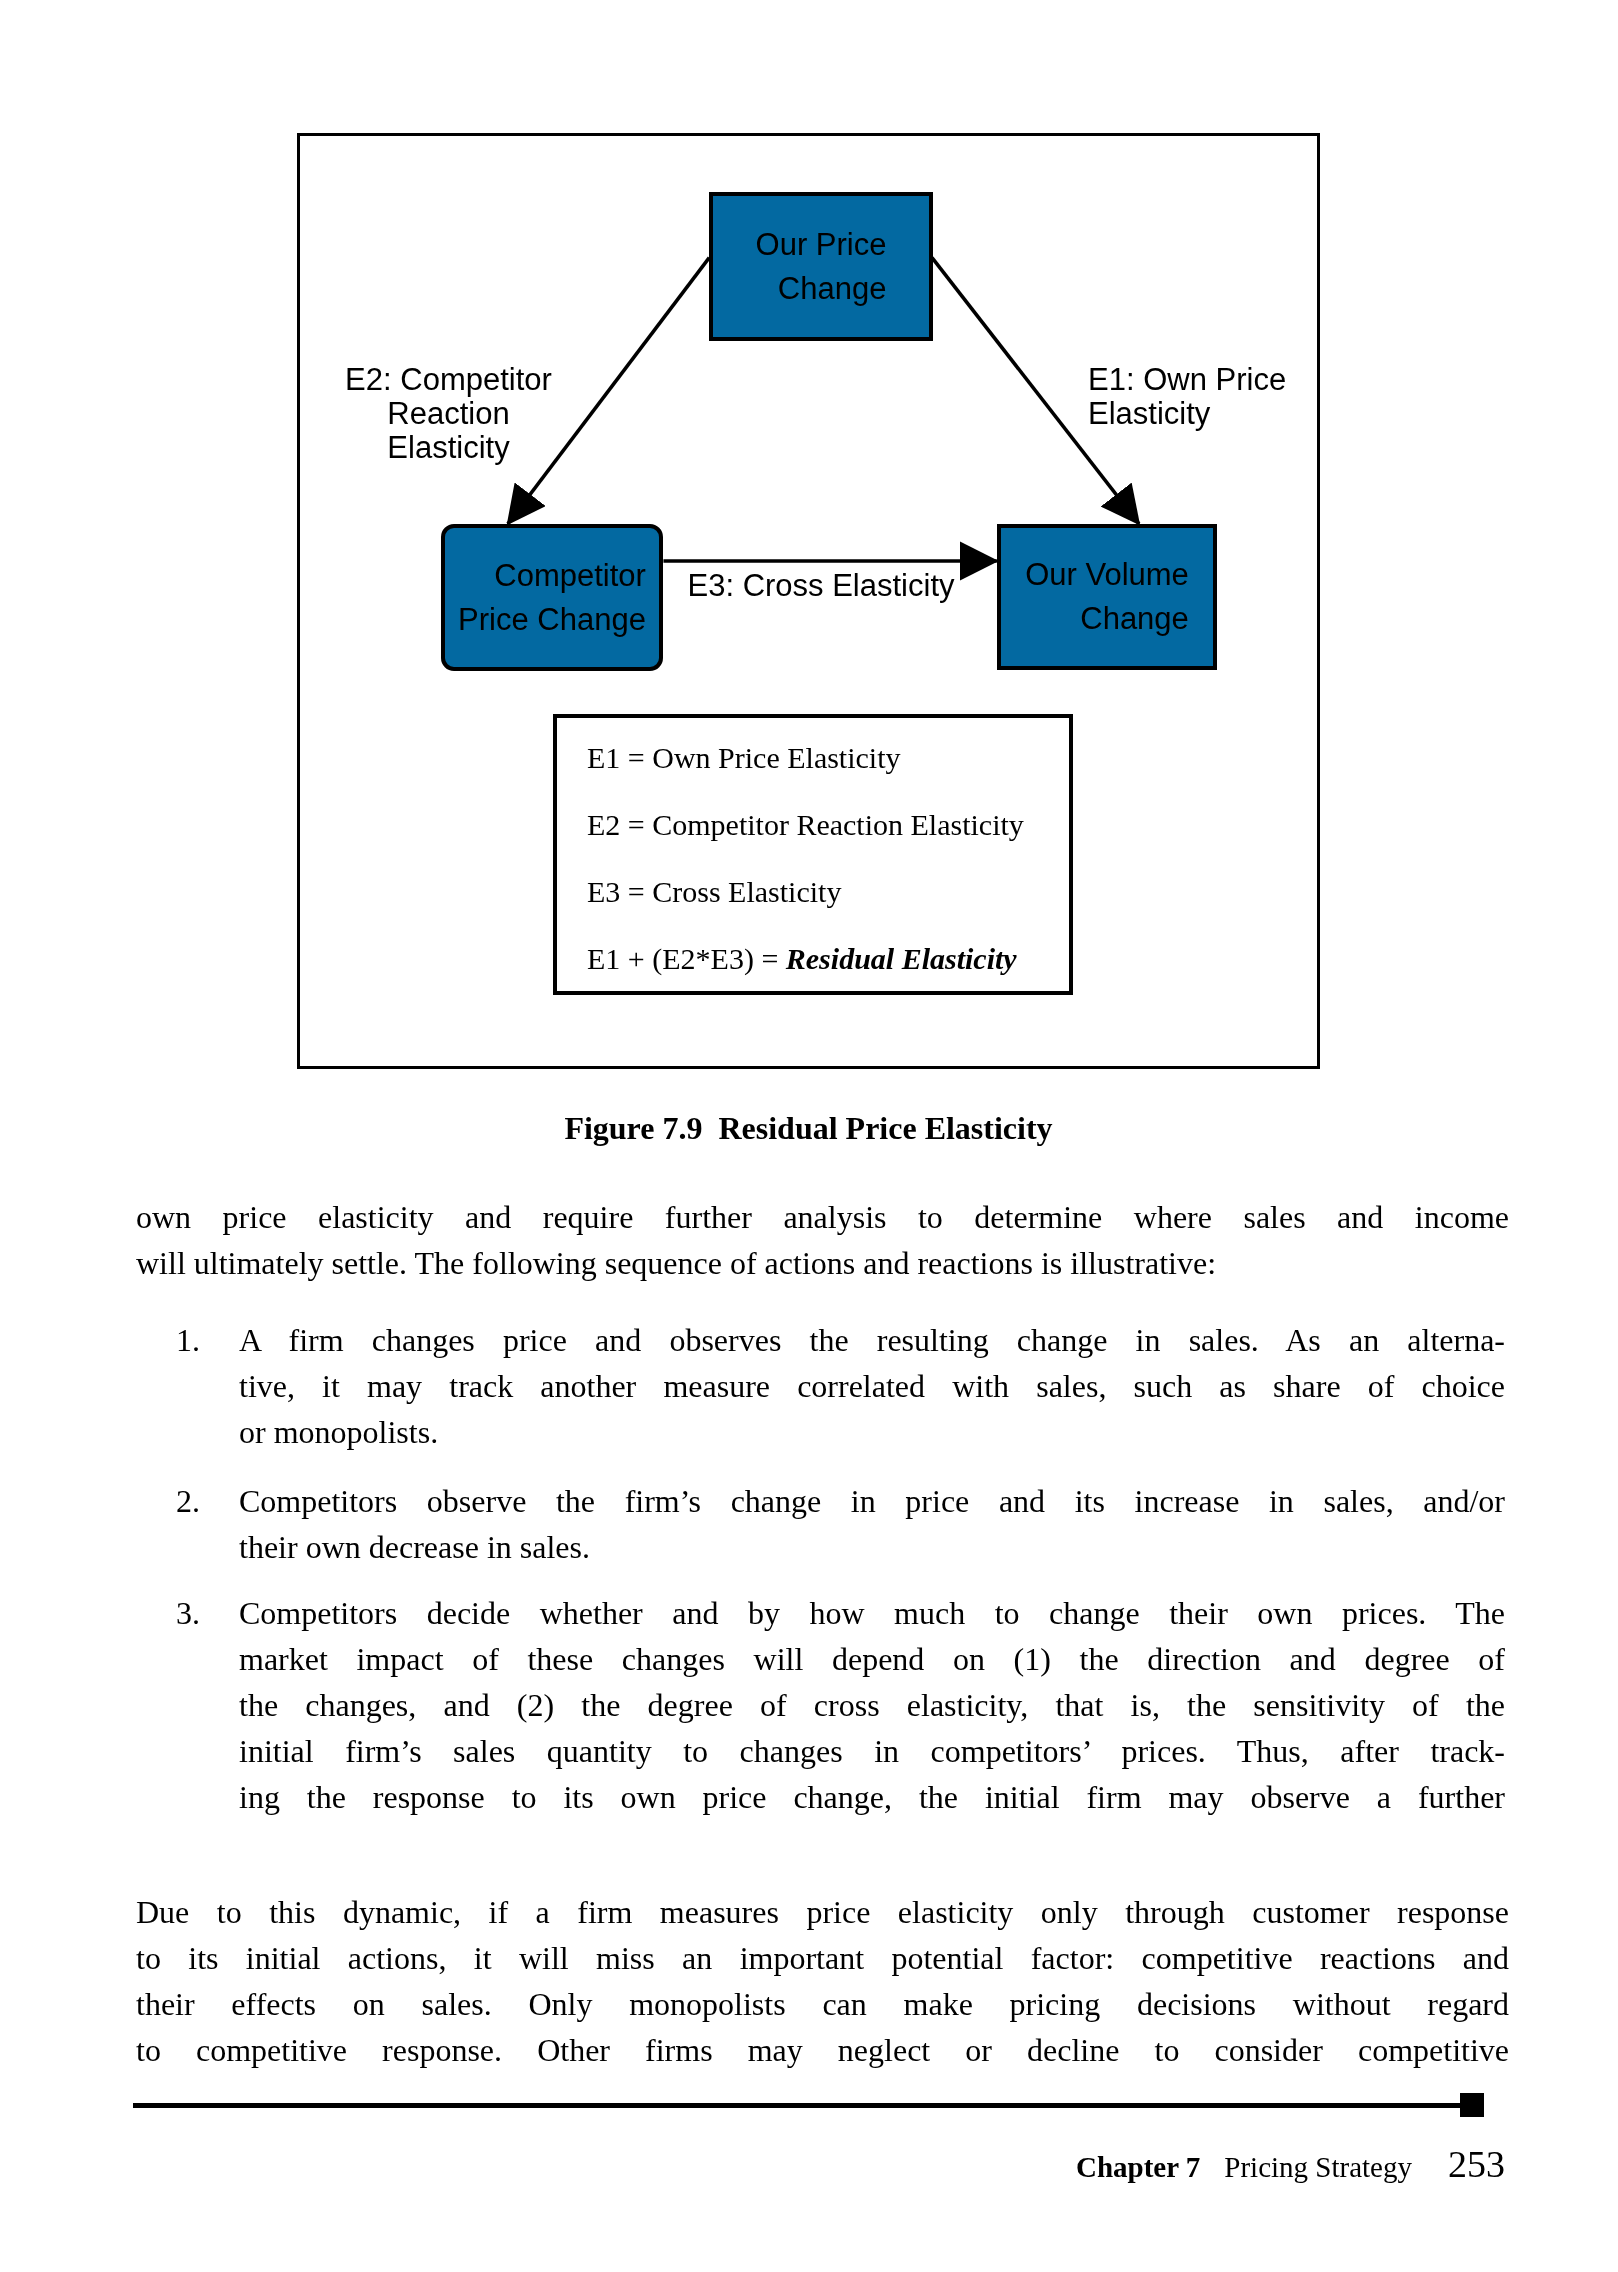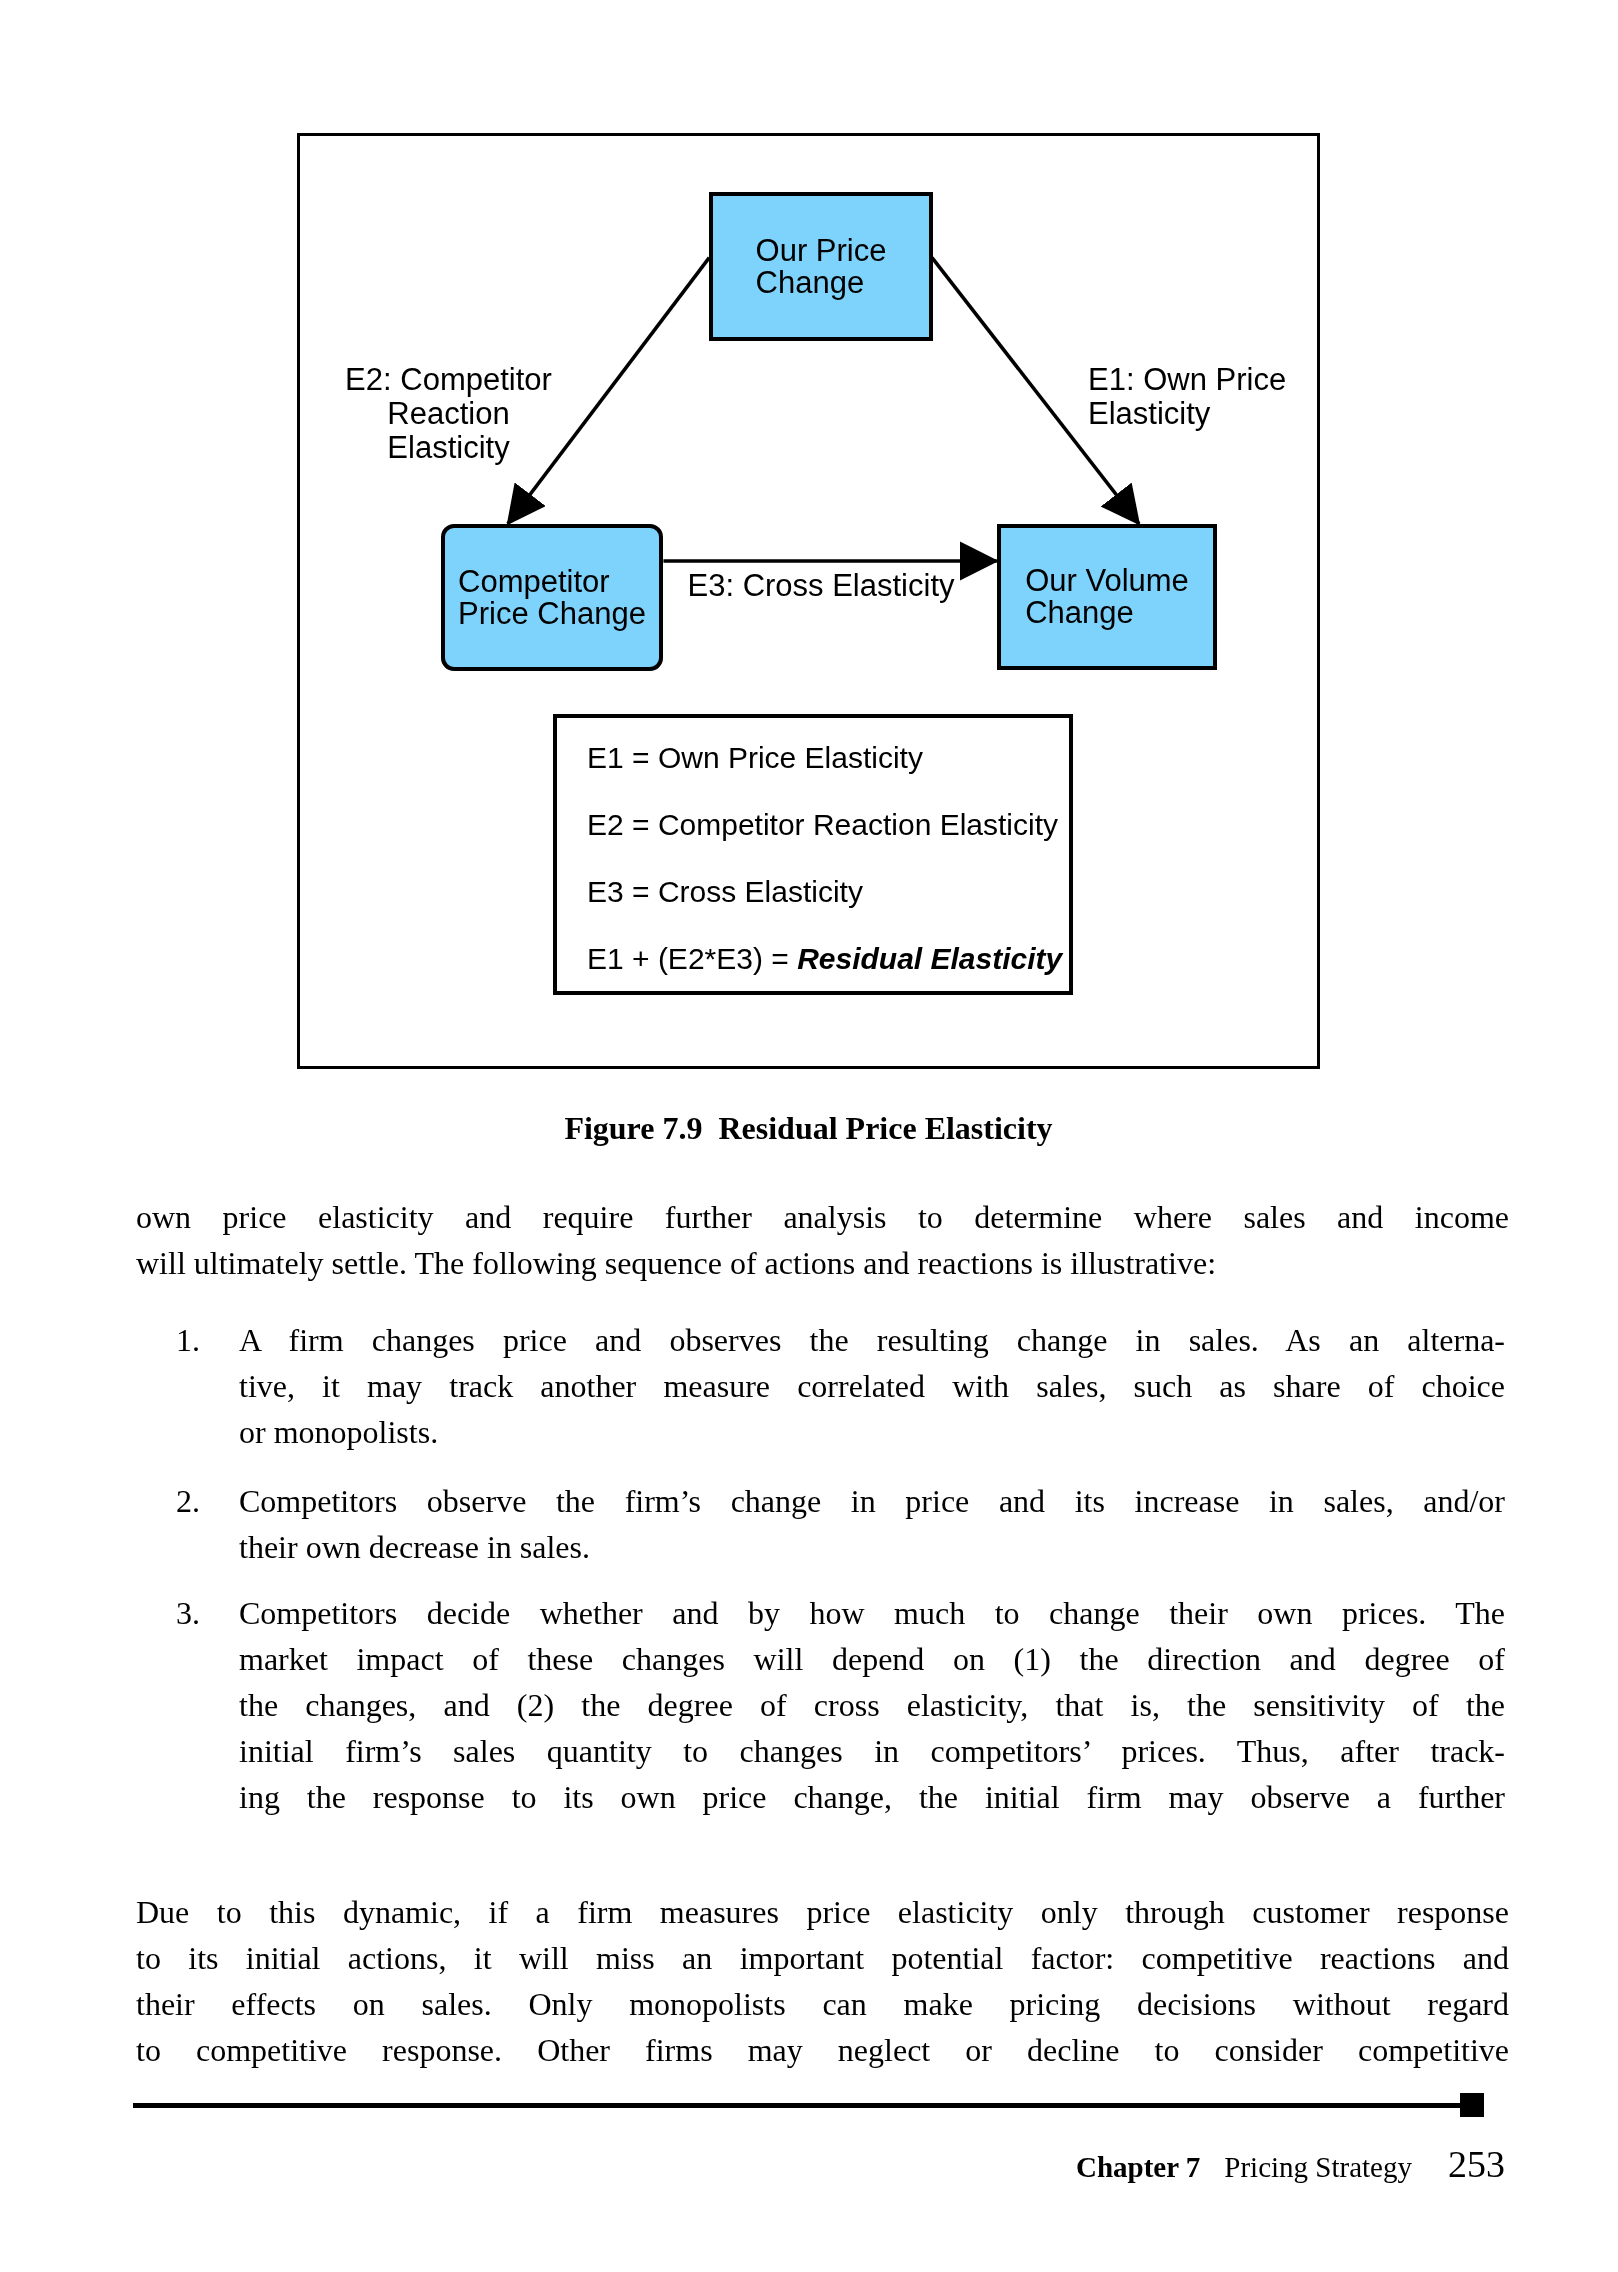--- a/index.html
+++ b/index.html
@@ -9,40 +9,40 @@
     font-family:"Liberation Serif", serif;
   }
 
   
   .figure {
     position:absolute; left:297px; top:133px; width:1023px; height:936px;
     border:3.2px solid #000; box-sizing:border-box; background:#fff;
   }
   .figure svg.arrows { position:absolute; left:0; top:0; width:1016px; height:929px; }
   .node {
-    position:absolute; border:4px solid #000; background:#7dd3fc; box-sizing:border-box;
-    display:flex; align-items:center; justify-content:center; text-align:left;
-    font-family:"Liberation Sans", sans-serif; font-size:31px; line-height:32px;
+    position:absolute; border:4px solid #000; background:#0369a1; box-sizing:border-box;
+    display:flex; align-items:center; justify-content:center; text-align:right;
+    font-family:"Liberation Sans", sans-serif; font-size:31px; line-height:44px;
     white-space:pre-line;
   }
   .node-top   { left:409px; top:56px;  width:224px; height:149px; }
   .node-left  { left:141px; top:388px; width:222px; height:147px;border-radius:13px; }
   .node-right { left:697px; top:388px; width:220px; height:146px; }
   .edge-label {
     position:absolute; font-family:"Liberation Sans", sans-serif;
     font-size:31px; line-height:34px; white-space:pre-line;
   }
   .label-e2 { left:26px;  top:227px; width:245px; text-align:center; }
   .label-e1 { left:788px; top:227px; text-align:left; }
   .label-e3 { left:363px; top:433px; width:316px; text-align:center; }
   .legend {
     position:absolute; left:253px; top:578px; width:520px; height:281px;
     border:4px solid #000; box-sizing:border-box; background:#fff;
     padding:22px 8px 5px 30px;
-    font-family:Liberation Sans, sans-serif; font-size:30px;
+    font-family:Liberation Serif, serif; font-size:30px;
   }
   .lg-line { height:35px; line-height:35px; margin-bottom:32px; white-space:nowrap; }
   .lg-em { font-weight:bold; font-style:italic; }
 
   
   .caption {
     position:absolute; left:297px; top:1109px; width:1023px;
     text-align:center; font-size:32px; line-height:38px; font-weight:bold;
   }
   .cap-label { margin-right:16px; }

